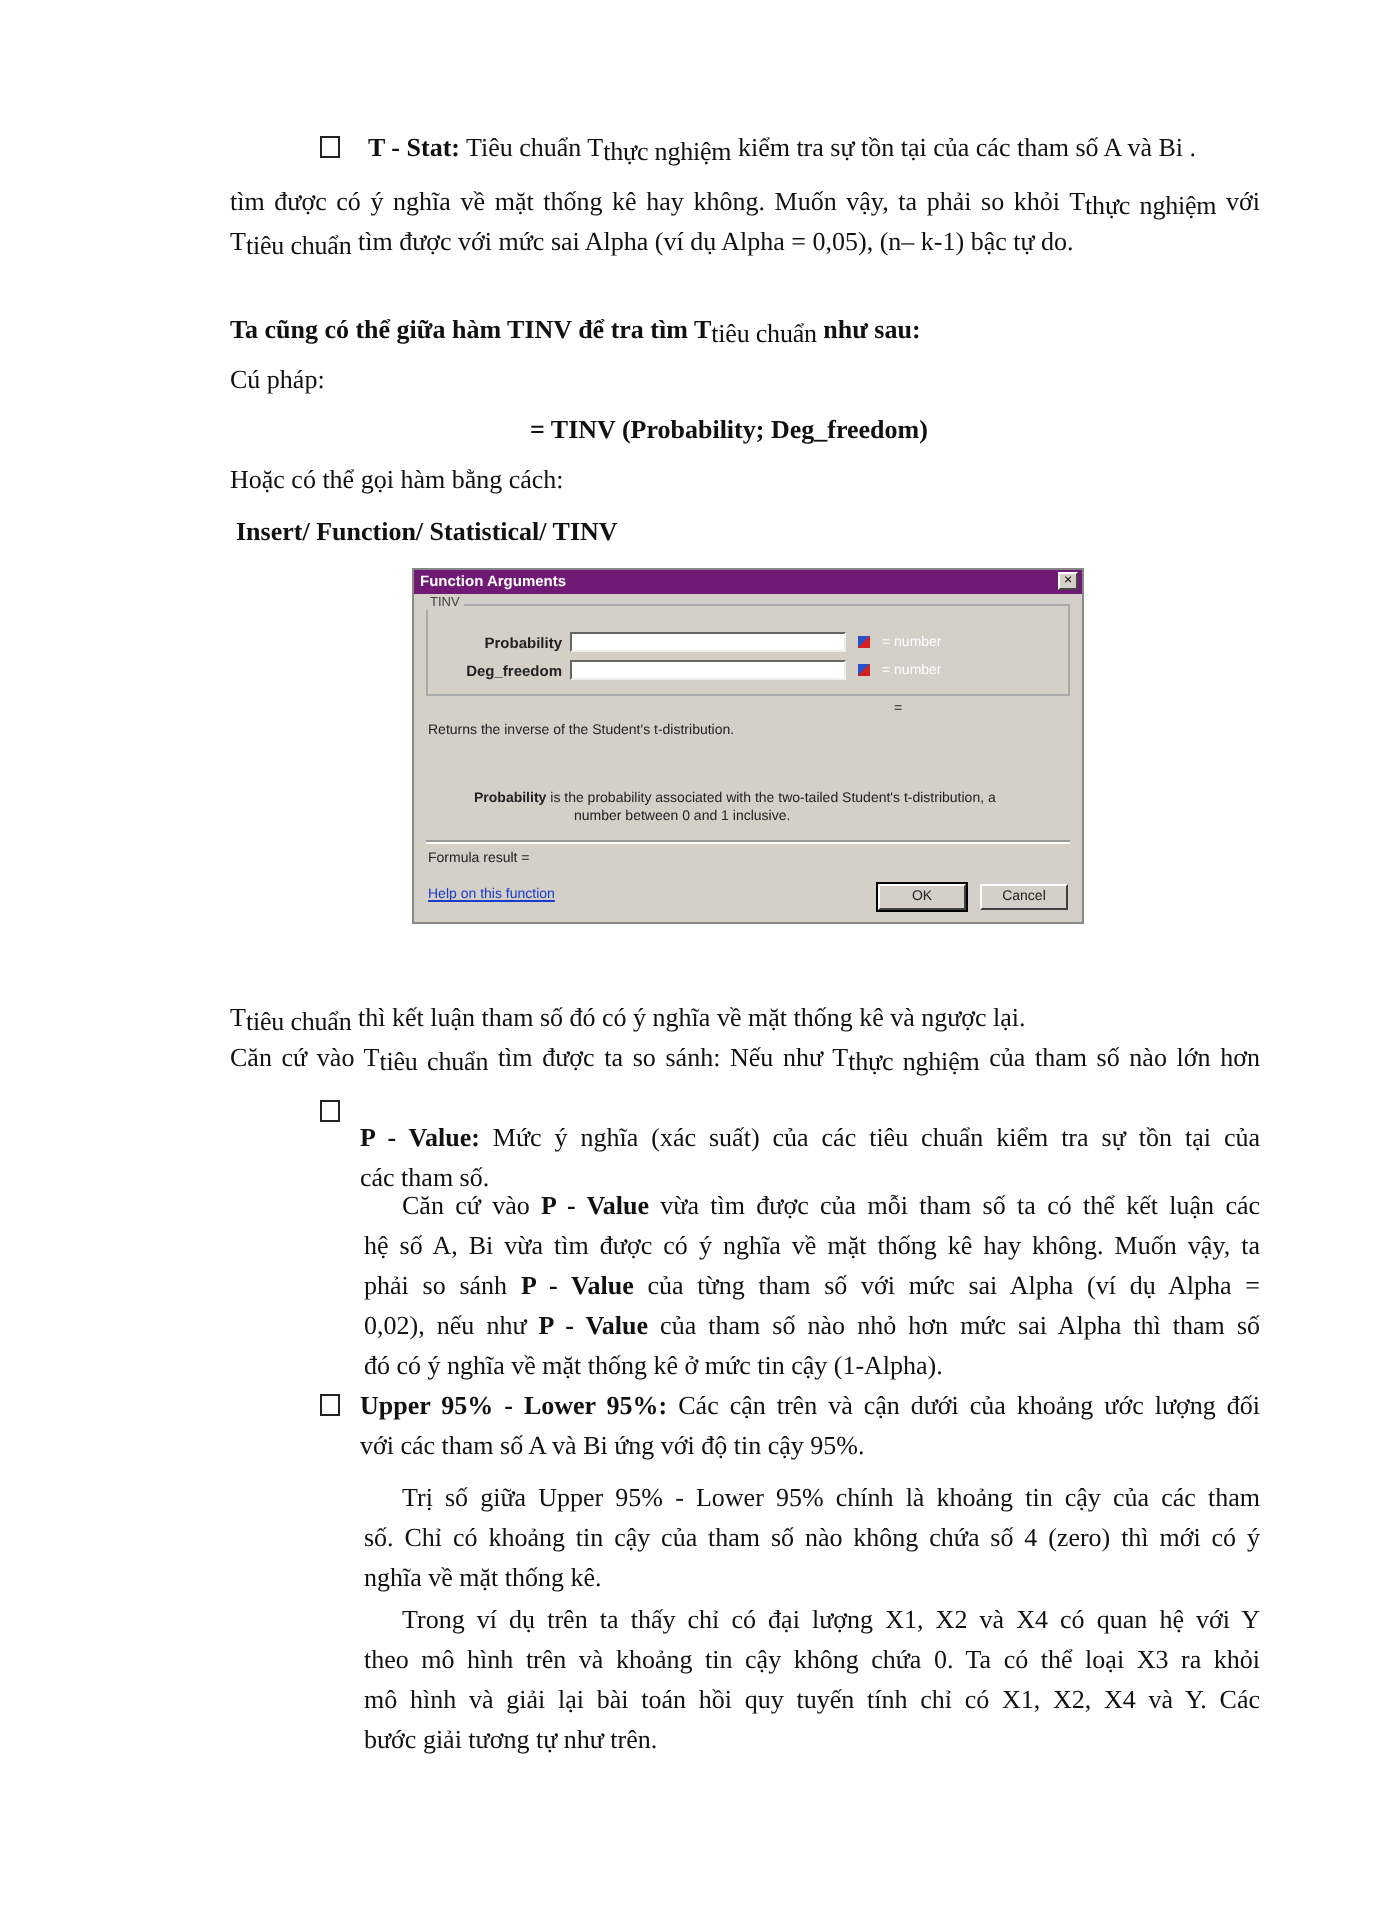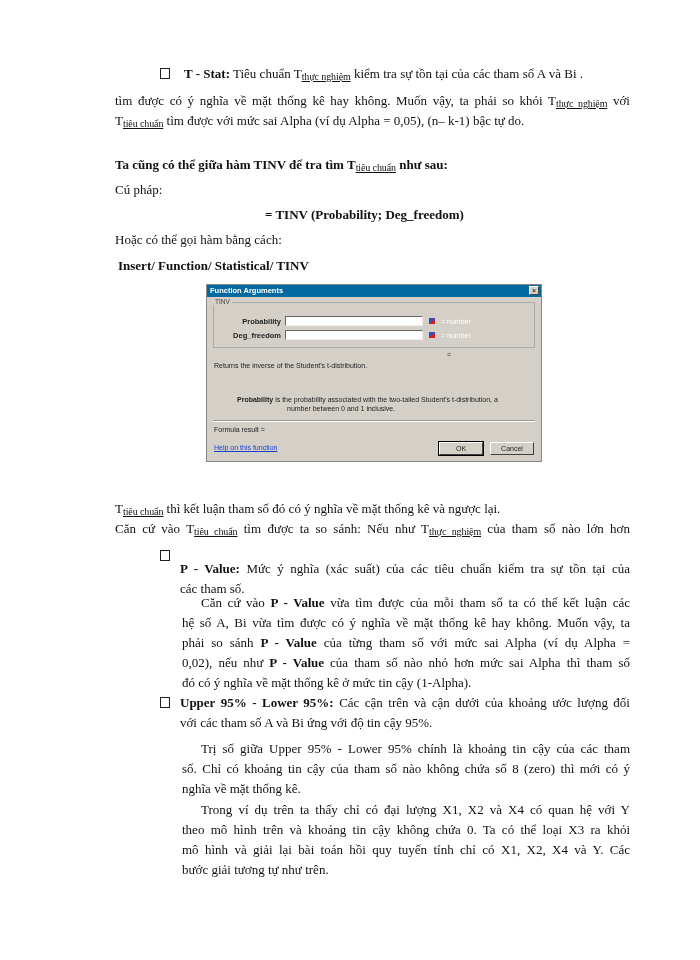--- a/index.html
+++ b/index.html
@@ -1,30 +1,30 @@
 <!DOCTYPE html>
 <html><head>
 <meta charset="utf-8">
 <style>
   html, body { margin:0; padding:0; background:#ffffff; }
   body { width:700px; height:960px; position:relative; overflow:hidden;
          font-family:"Liberation Serif", "DejaVu Serif", serif; color:#111; font-size:13px; }
   .abs { position:absolute; }
   .line { position:absolute; white-space:nowrap; line-height:16px; }
   b { font-weight:bold; }
-  sub.s { font-size:10px; vertical-align:-2px; letter-spacing:-0.1px;text-decoration:underline; }
+  sub.s { font-size:13px; vertical-align:-2px; letter-spacing:-0.1px; }
   .box { display:inline-block; width:8px; height:9px; border:1px solid #222; vertical-align:-1px; margin-right:14px; }
   .p { position:absolute; }
   .p span.row { display:block; height:20px; line-height:20px; white-space:nowrap; text-align:justify; text-align-last:justify; }
   .p span.row.last { text-align-last:left; }
 
   
   .dlg { position:absolute; left:206px; top:284px; width:336px; height:178px; background:#d4d0c8;
          border:1px solid #888; box-sizing:border-box; font-family:"Liberation Sans","DejaVu Sans",sans-serif; font-size:7px; color:#222; }
-  .dlg-title { position:absolute; left:0; top:0; right:0; height:12px; background:#0369a1; color:#fff; font-weight:bold; font-size:7.5px; line-height:12px; padding-left:3px; }
+  .dlg-title { position:absolute; left:0; top:0; right:0; height:12px; background:#701a75; color:#fff; font-weight:bold; font-size:7.5px; line-height:12px; padding-left:3px; }
   .dlg-close { position:absolute; right:2px; top:1px; width:10px; height:9px; background:#d4d0c8; border:1px solid #fff; border-right-color:#444; border-bottom-color:#444; box-sizing:border-box; font-size:7px; line-height:7px; text-align:center; color:#000; }
   .grp { position:absolute; left:6px; top:17px; width:322px; height:46px; border:1px solid #aaa; box-sizing:border-box; }
   .grp-label { position:absolute; left:6px; top:13px; background:#d4d0c8; padding:0 2px; font-size:6.5px; color:#444; }
   .arg-label { position:absolute; font-weight:bold; font-size:7.5px; text-align:right; width:72px; }
   .arg-input { position:absolute; height:10px; background:#fff; border:1px solid #666; border-right-color:#eee; border-bottom-color:#eee; box-sizing:border-box; }
   .ref-btn { position:absolute; width:10px; height:10px; background:#d4d0c8; }
   .ref-btn::after { content:""; position:absolute; left:2px; top:2px; width:6px; height:6px; background:linear-gradient(135deg,#2850c8 50%, #d42020 50%); }
   .arg-eq { position:absolute; font-size:7px; color:#fff; }
   .sep { position:absolute; left:6px; right:6px; height:1px; background:#999; border-bottom:1px solid #fff; }
   .btn { position:absolute; width:44px; height:13px; border:1px solid #fff; border-right-color:#404040; border-bottom-color:#404040; box-sizing:border-box; text-align:center; line-height:11px; font-size:7px; background:#d4d0c8; }
@@ -106,21 +106,21 @@
 <div class="line" style="left:160px; top:695px;">
   <span class="box"></span>
 </div>
 <div class="p" style="left:180px; top:693px; width:450px;">
   <span class="row"><b>Upper 95% - Lower 95%:</b><span> Các cận trên và cận dưới của khoảng ước lượng  đối</span></span>
   <span class="row last">với  các tham  số A và Bi  ứng với  độ tin  cậy 95%.</span>
 </div>
 
 <div class="p" style="left:182px; top:739px; width:448px;">
   <span class="row" style="padding-left:19px;">Trị  số giữa Upper 95% - Lower 95% chính  là khoảng  tin  cậy của các tham</span>
-  <span class="row">số. Chỉ  có  khoảng  tin cậy của tham số nào không  chứa số 8 (zero) thì  mới  có ý</span>
+  <span class="row">số. Chỉ  có  khoảng  tin cậy của tham số nào không  chứa số 4 (zero) thì  mới  có ý</span>
   <span class="row last">nghĩa  về mặt thống  kê.</span>
 </div>
 
 <div class="p" style="left:182px; top:800px; width:448px;">
   <span class="row" style="padding-left:19px;">Trong  ví  dụ trên ta thấy  chỉ có đại lượng  X1, X2 và X4 có quan hệ với  Y</span>
   <span class="row">theo mô hình  trên và khoảng  tin  cậy không  chứa 0. Ta có thể loại X3 ra khỏi</span>
   <span class="row">mô  hình  và giải  lại  bài toán hồi quy tuyến  tính  chỉ có X1, X2, X4 và Y. Các</span>
   <span class="row last">bước giải  tương tự như trên.</span>
 </div>
 

